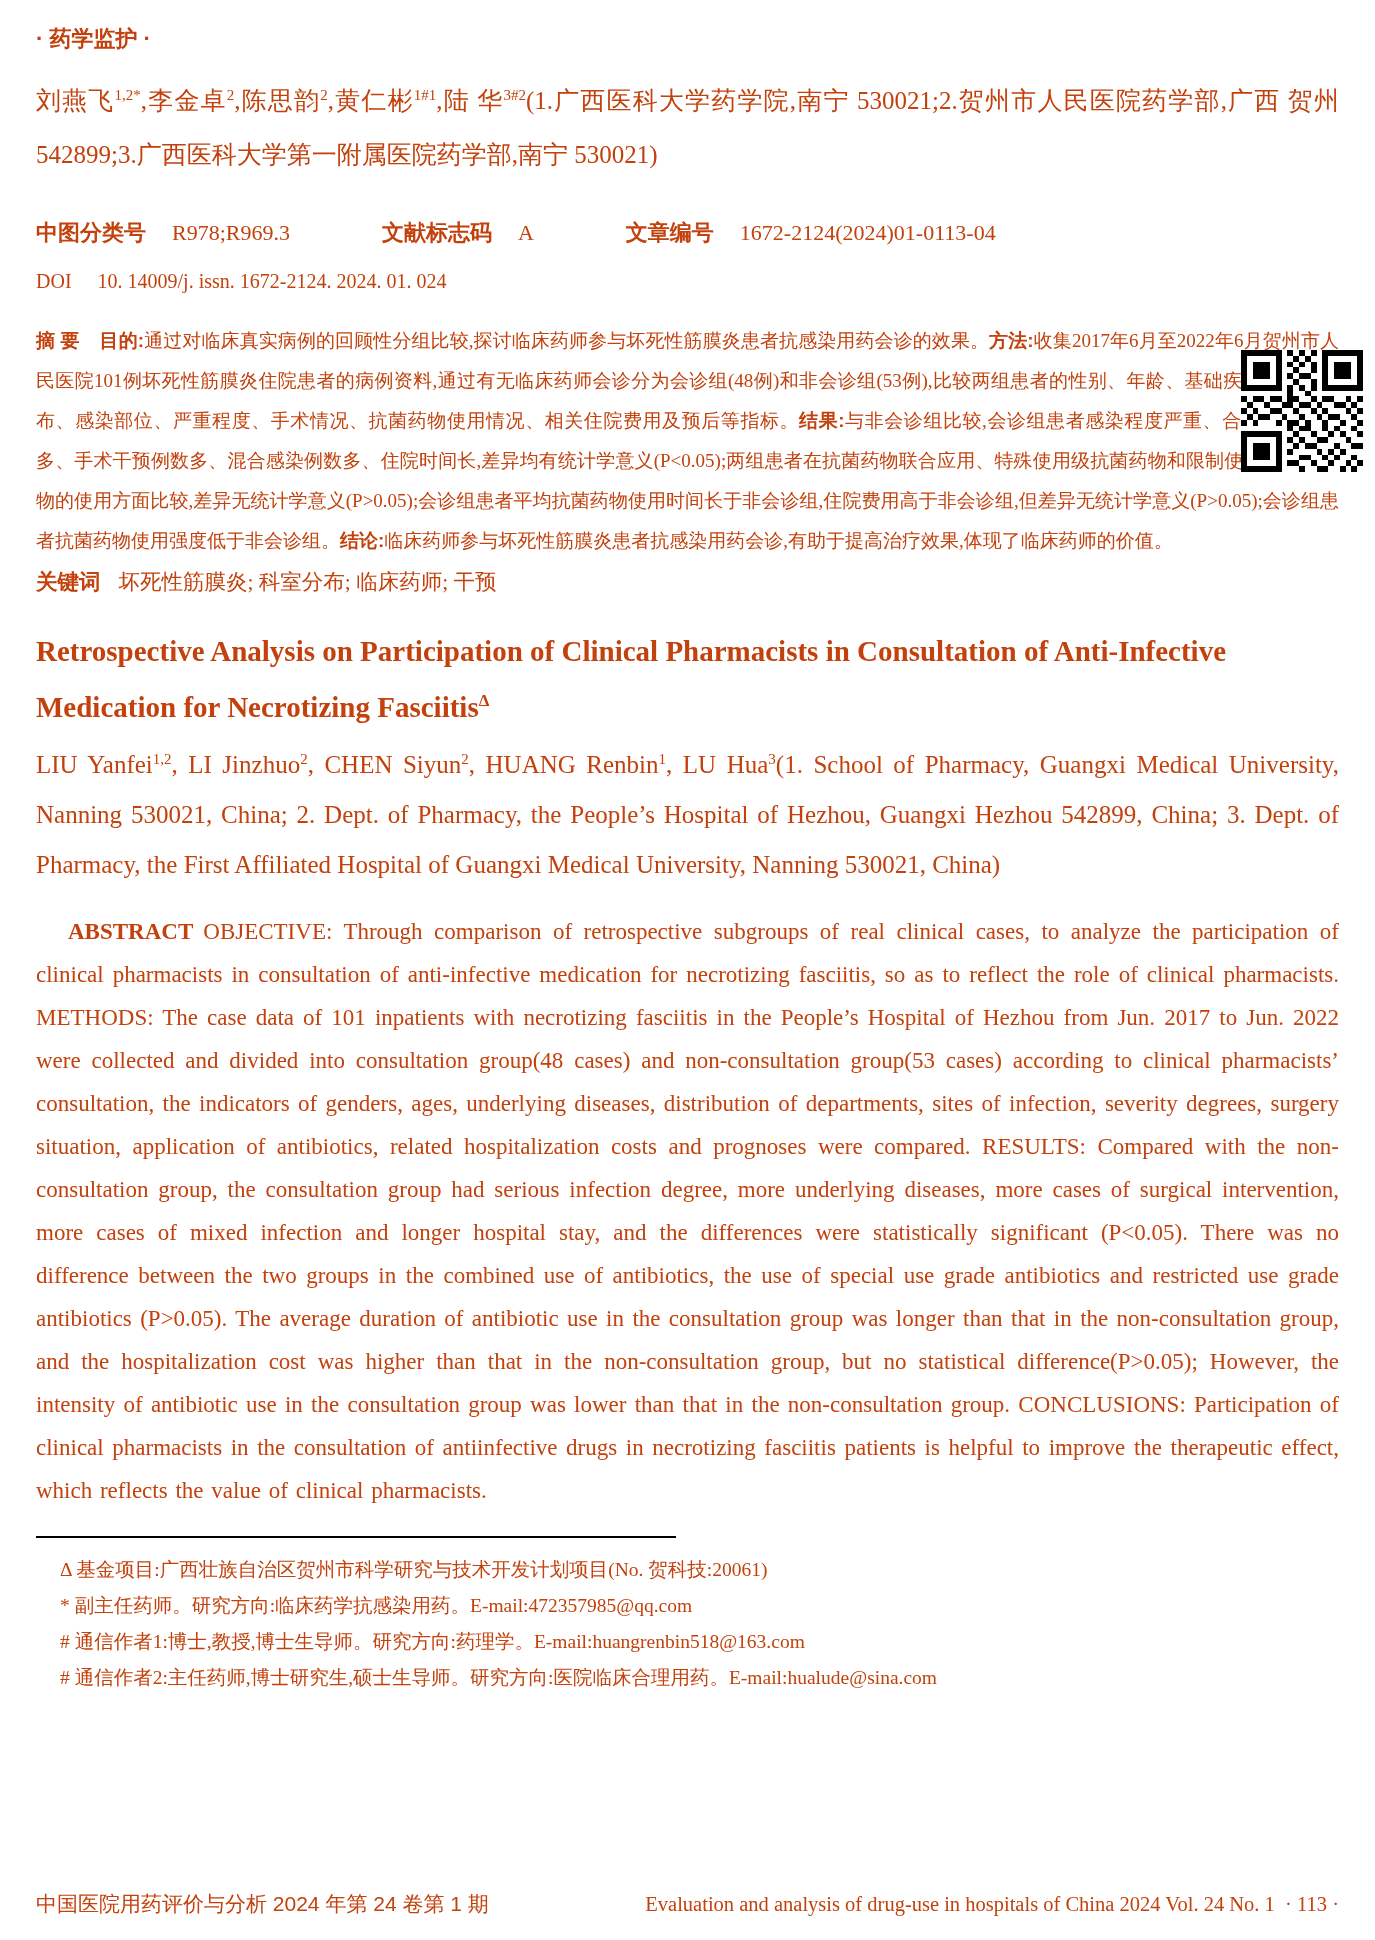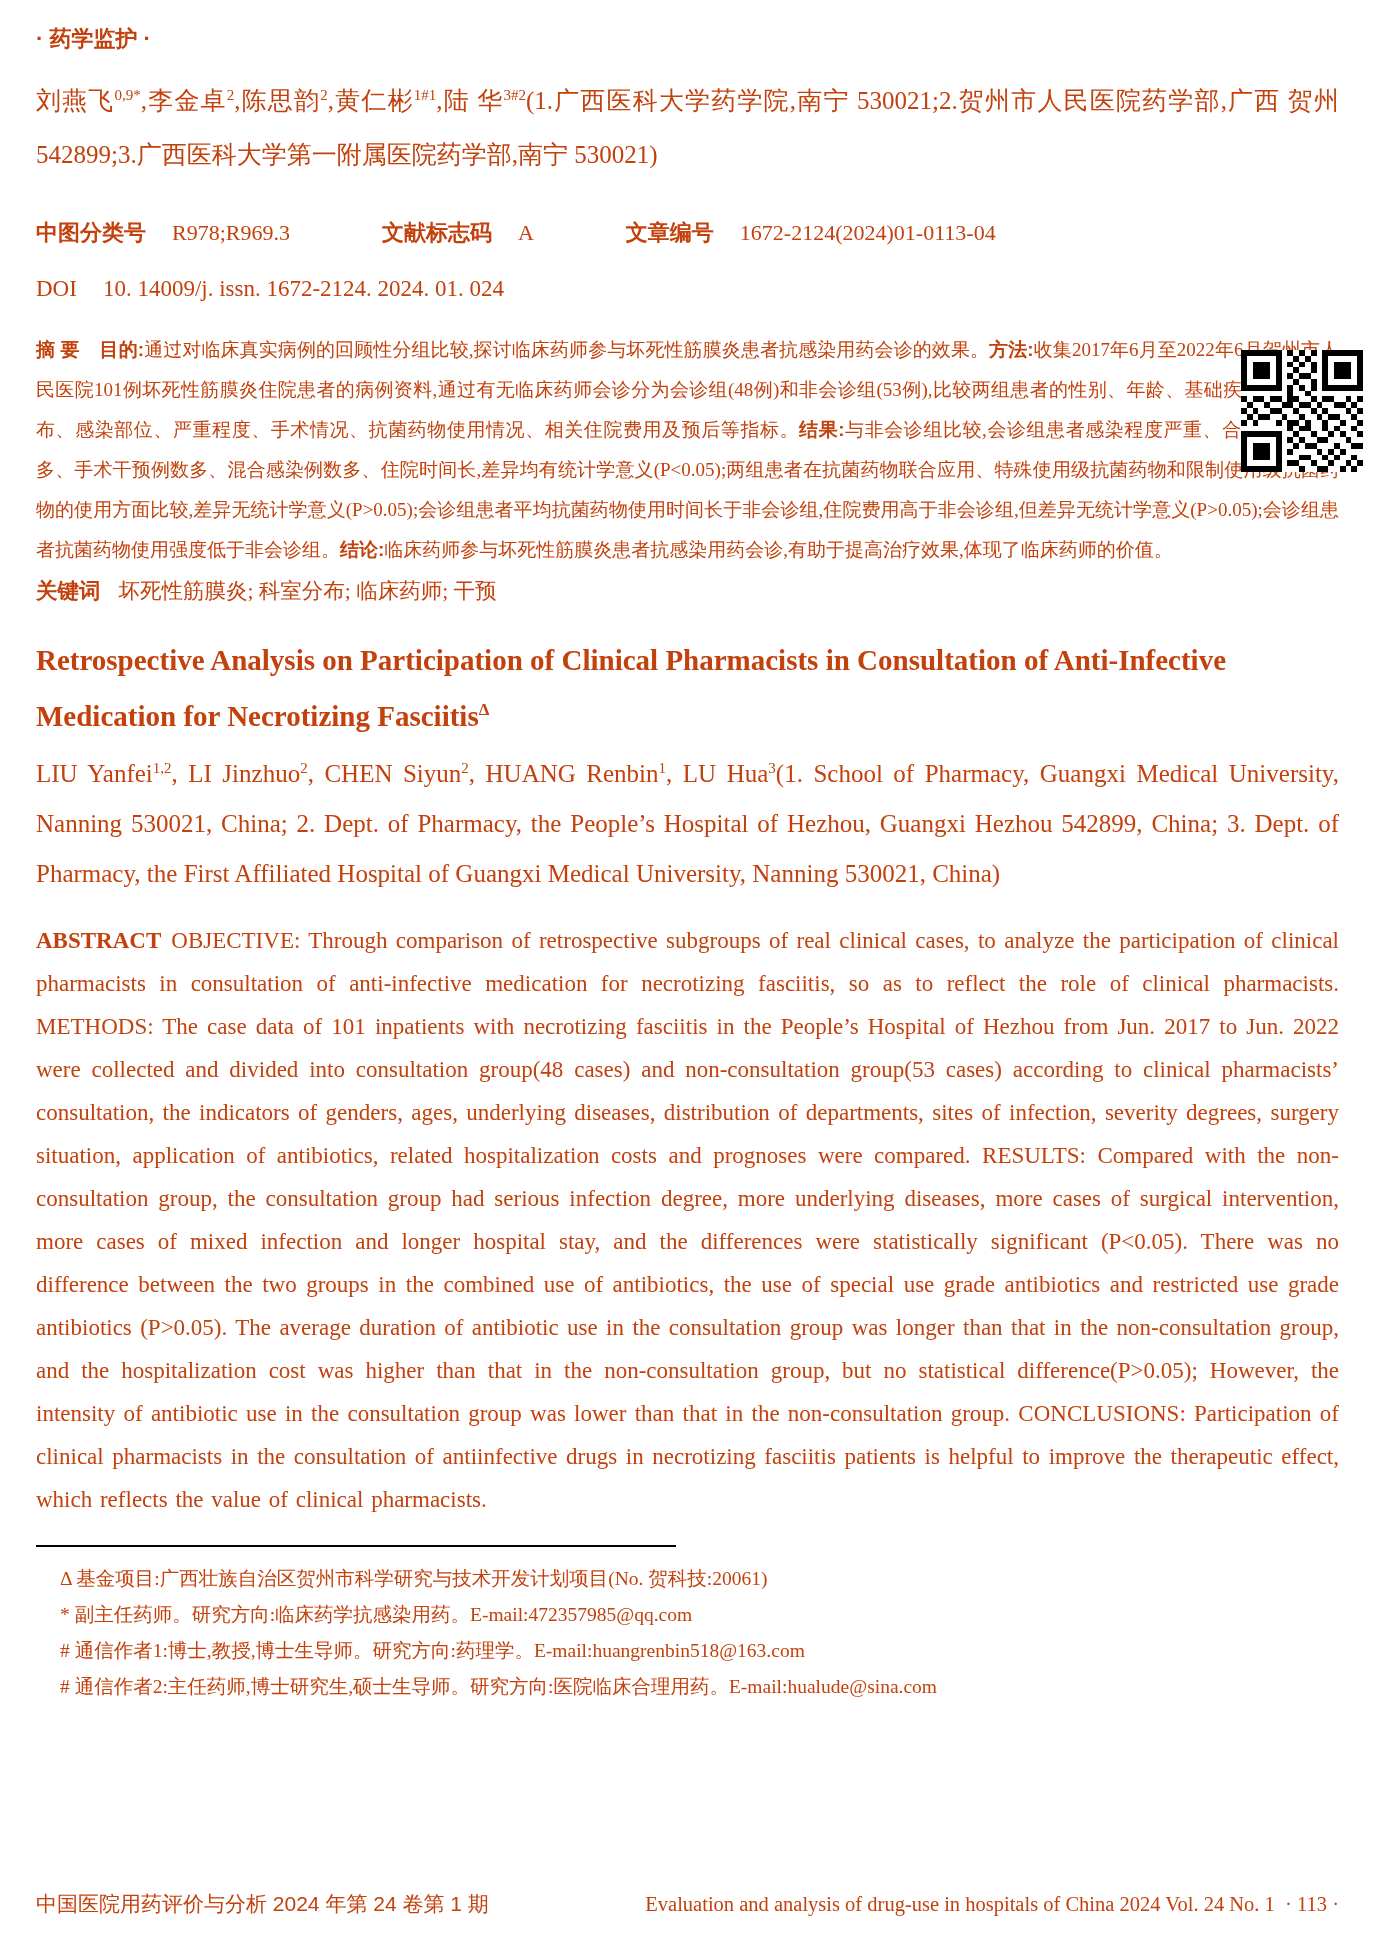--- a/index.html
+++ b/index.html
@@ -21,21 +21,21 @@
     font-size:25px;line-height:54px;margin:20px 0 0 0;text-align:justify;
   }
   .authors-cn sup,.authors-en sup{font-size:15px;line-height:0;}
   .meta-row{
     font-size:22px;margin:36px 0 0 0;display:flex;align-items:flex-start;
   }
   .meta-row .lab{
     font-family:"Liberation Sans",sans-serif;font-weight:700;margin-right:26px;
   }
   .meta-item{margin-right:92px;display:flex;align-items:baseline;}
-  .doi-row{font-size:23px;margin:28px 0 0 0;}
+  .doi-row{font-size:20px;margin:22px 0 0 0;}
   .doi-row .doi-lab{margin-right:26px;}
   .abstract-cn{
     font-size:19px;line-height:40px;text-align:justify;margin:28px 0 0 0;
   }
   .abs-title{
     font-family:"Liberation Sans",sans-serif;font-weight:700;margin-right:20px;
   }
   .sec-label{font-family:"Liberation Sans",sans-serif;font-weight:700;}
   .keywords{font-size:21.5px;margin:6px 0 0 0;}
   .keywords .kw-label{
@@ -44,21 +44,21 @@
   .title-en{
     font-size:29px;line-height:50px;font-weight:700;margin:30px 0 0 0;
     font-family:"Liberation Serif",serif;
   }
   .title-en sup{font-size:17px;}
   .authors-en{font-size:25px;line-height:50px;margin:8px 0 0 0;text-align:justify;}
   .abstract-en{
     font-size:23px;line-height:43px;text-align:justify;margin:20px 0 0 0;
     word-spacing:2px;
   }
-  .abstract-en .abs-en-label{font-weight:700;margin-right:10px;}
+  .abstract-en .abs-en-label{font-weight:700;margin-right:10px;margin-left:32px;}
   .footnote-sep{
     border:none;border-top:2px solid #000;width:640px;margin:24px 0 14px 0;
   }
   .footnote{font-size:19.5px;line-height:36px;margin:0;padding-left:24px;}
   .footer{
     position:absolute;left:36px;right:36px;bottom:22px;
     display:flex;justify-content:space-between;align-items:baseline;
   }
   .footer-cn{font-family:"Liberation Sans",sans-serif;font-size:21px;}
   .footer-en{font-family:"Liberation Serif",serif;font-size:20.5px;}
@@ -66,21 +66,21 @@
   sup{vertical-align:super;}
 </style>
 </head>
 <body>
 
 <div class="page">
 
   <div class="section-label">· 药学监护 ·</div>
 
 
-  <p class="authors-cn"><span>刘燕飞</span><sup>0,9*</sup><span>,李金卓</span><sup>2</sup><span>,陈思韵</span><sup>2</sup><span>,黄仁彬</span><sup>1#1</sup><span>,陆  华</span><sup>3#2</sup><span>(1.广西医科大学药学院,南宁  530021;2.贺州市人民医院药学部,广西 贺州  542899;3.广西医科大学第一附属医院药学部,南宁  530021)</span></p>
+  <p class="authors-cn"><span>刘燕飞</span><sup>1,2*</sup><span>,李金卓</span><sup>2</sup><span>,陈思韵</span><sup>2</sup><span>,黄仁彬</span><sup>1#1</sup><span>,陆  华</span><sup>3#2</sup><span>(1.广西医科大学药学院,南宁  530021;2.贺州市人民医院药学部,广西 贺州  542899;3.广西医科大学第一附属医院药学部,南宁  530021)</span></p>
 
   <div class="meta-row">
     <span class="meta-item">
         <span class="lab">中图分类号</span>
         <span>R978;R969.3</span>
       </span>
     <span class="meta-item">
         <span class="lab">文献标志码</span>
         <span>A</span>
       </span>

